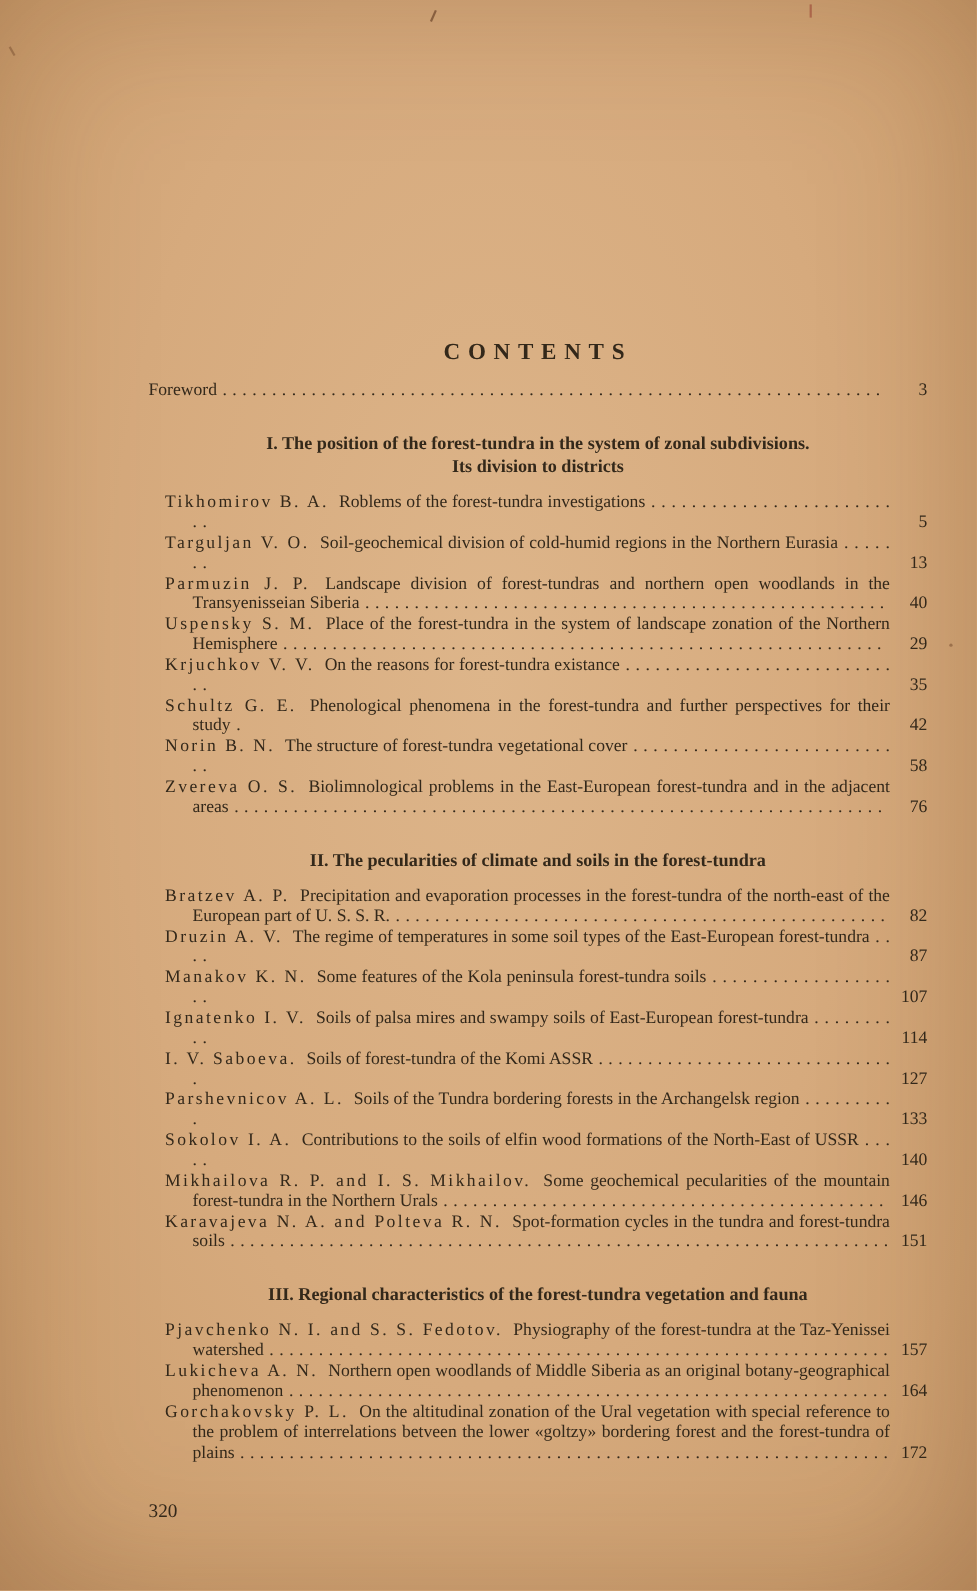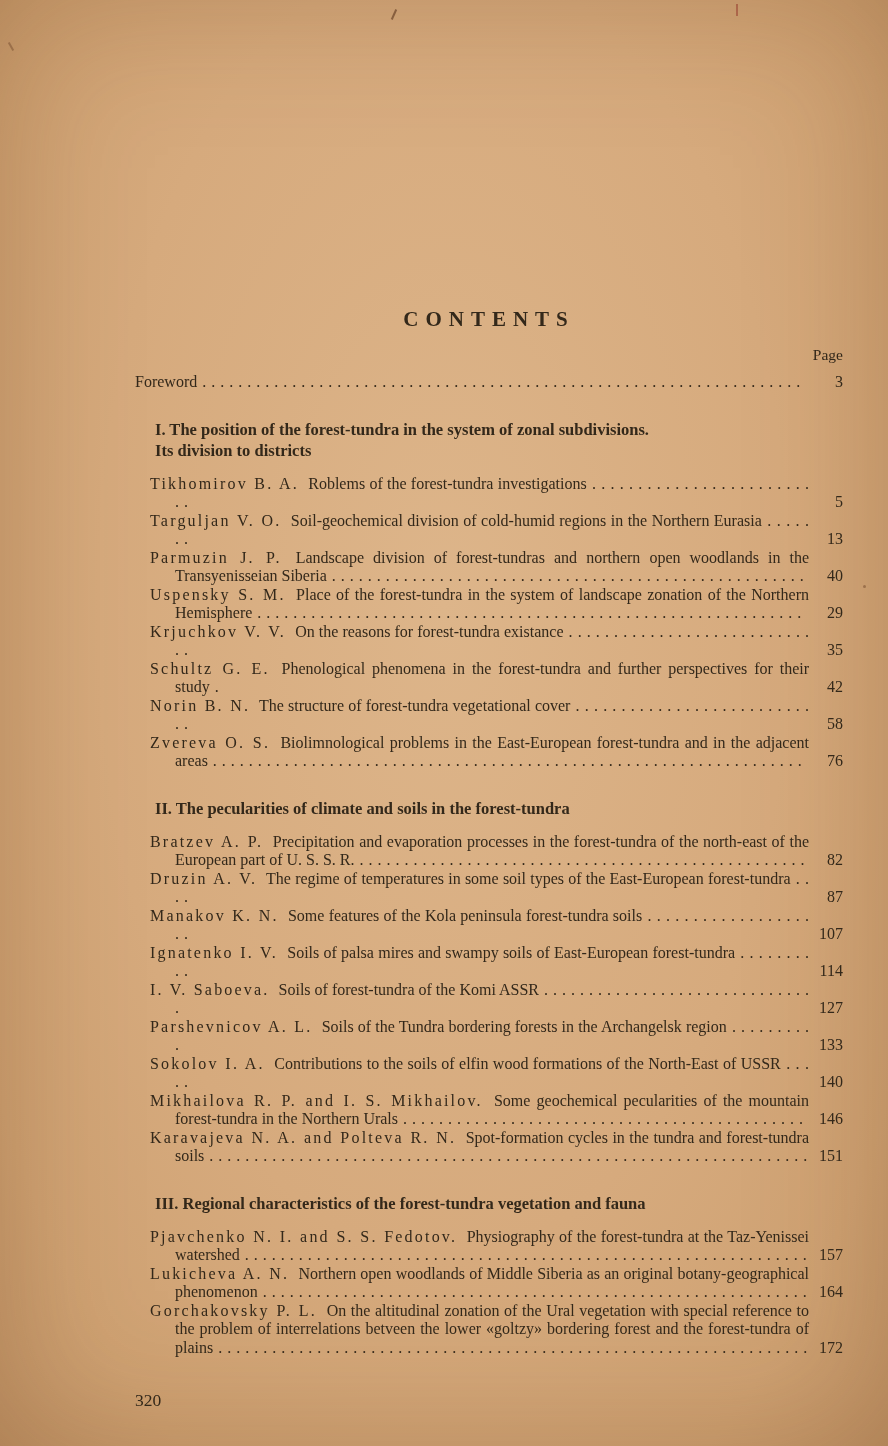--- a/index.html
+++ b/index.html
@@ -47,20 +47,21 @@
   .entry .author{letter-spacing:2.2px;margin-right:5px;margin-left:15px;}
   .entry .dots{word-spacing:1px;}
   .entry .page-num{
     position:absolute;right:0;bottom:0;
     width:34px;text-align:right;text-indent:0;
   }
 
   .foreword-row{margin-bottom:4px;}
 
   .section-heading{
+    text-align:center;
     font-size:16.5px;font-weight:bold;
     line-height:21px;
     white-space:pre-line;
     margin:27px 20px 14px 20px;
   }
 
   .folio{
     margin-top:34px;
     font-size:17.5px;
   }
@@ -79,21 +80,20 @@
 
   <div class="artifact a1"></div>
   <div class="artifact a2"></div>
   <div class="artifact a3"></div>
   <div class="artifact a4"></div>
 
   <div class="content">
 
     <h1 class="doc-title">CONTENTS</h1>
 
-    <div class="page-label">Page</div>
 
     <div class="entry foreword-row">
       <span>Foreword</span><span class="dots"> . . . . . . . . . . . . . . . . . . . . . . . . . . . . . . . . . . . . . . . . . . . . . . . . . . . . . . . . . . . . . . . . . . .</span>
       <span class="page-num">3</span>
     </div>
 
     <div id="sections">
   <section class="toc-section">
     <h2 class="section-heading">I. The position of the forest-tundra in the system of zonal subdivisions.
 Its division to districts</h2>

